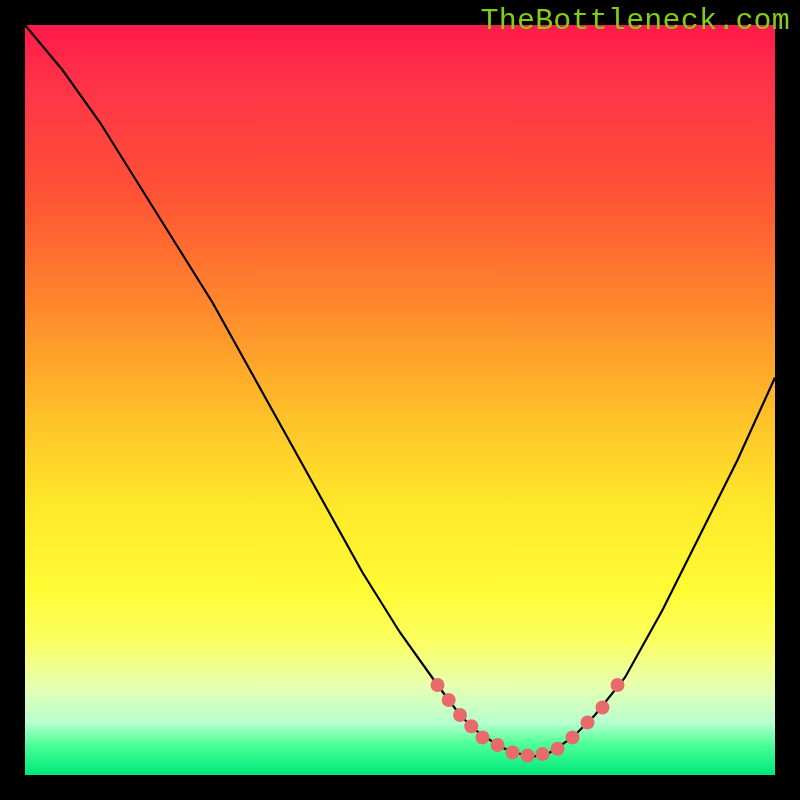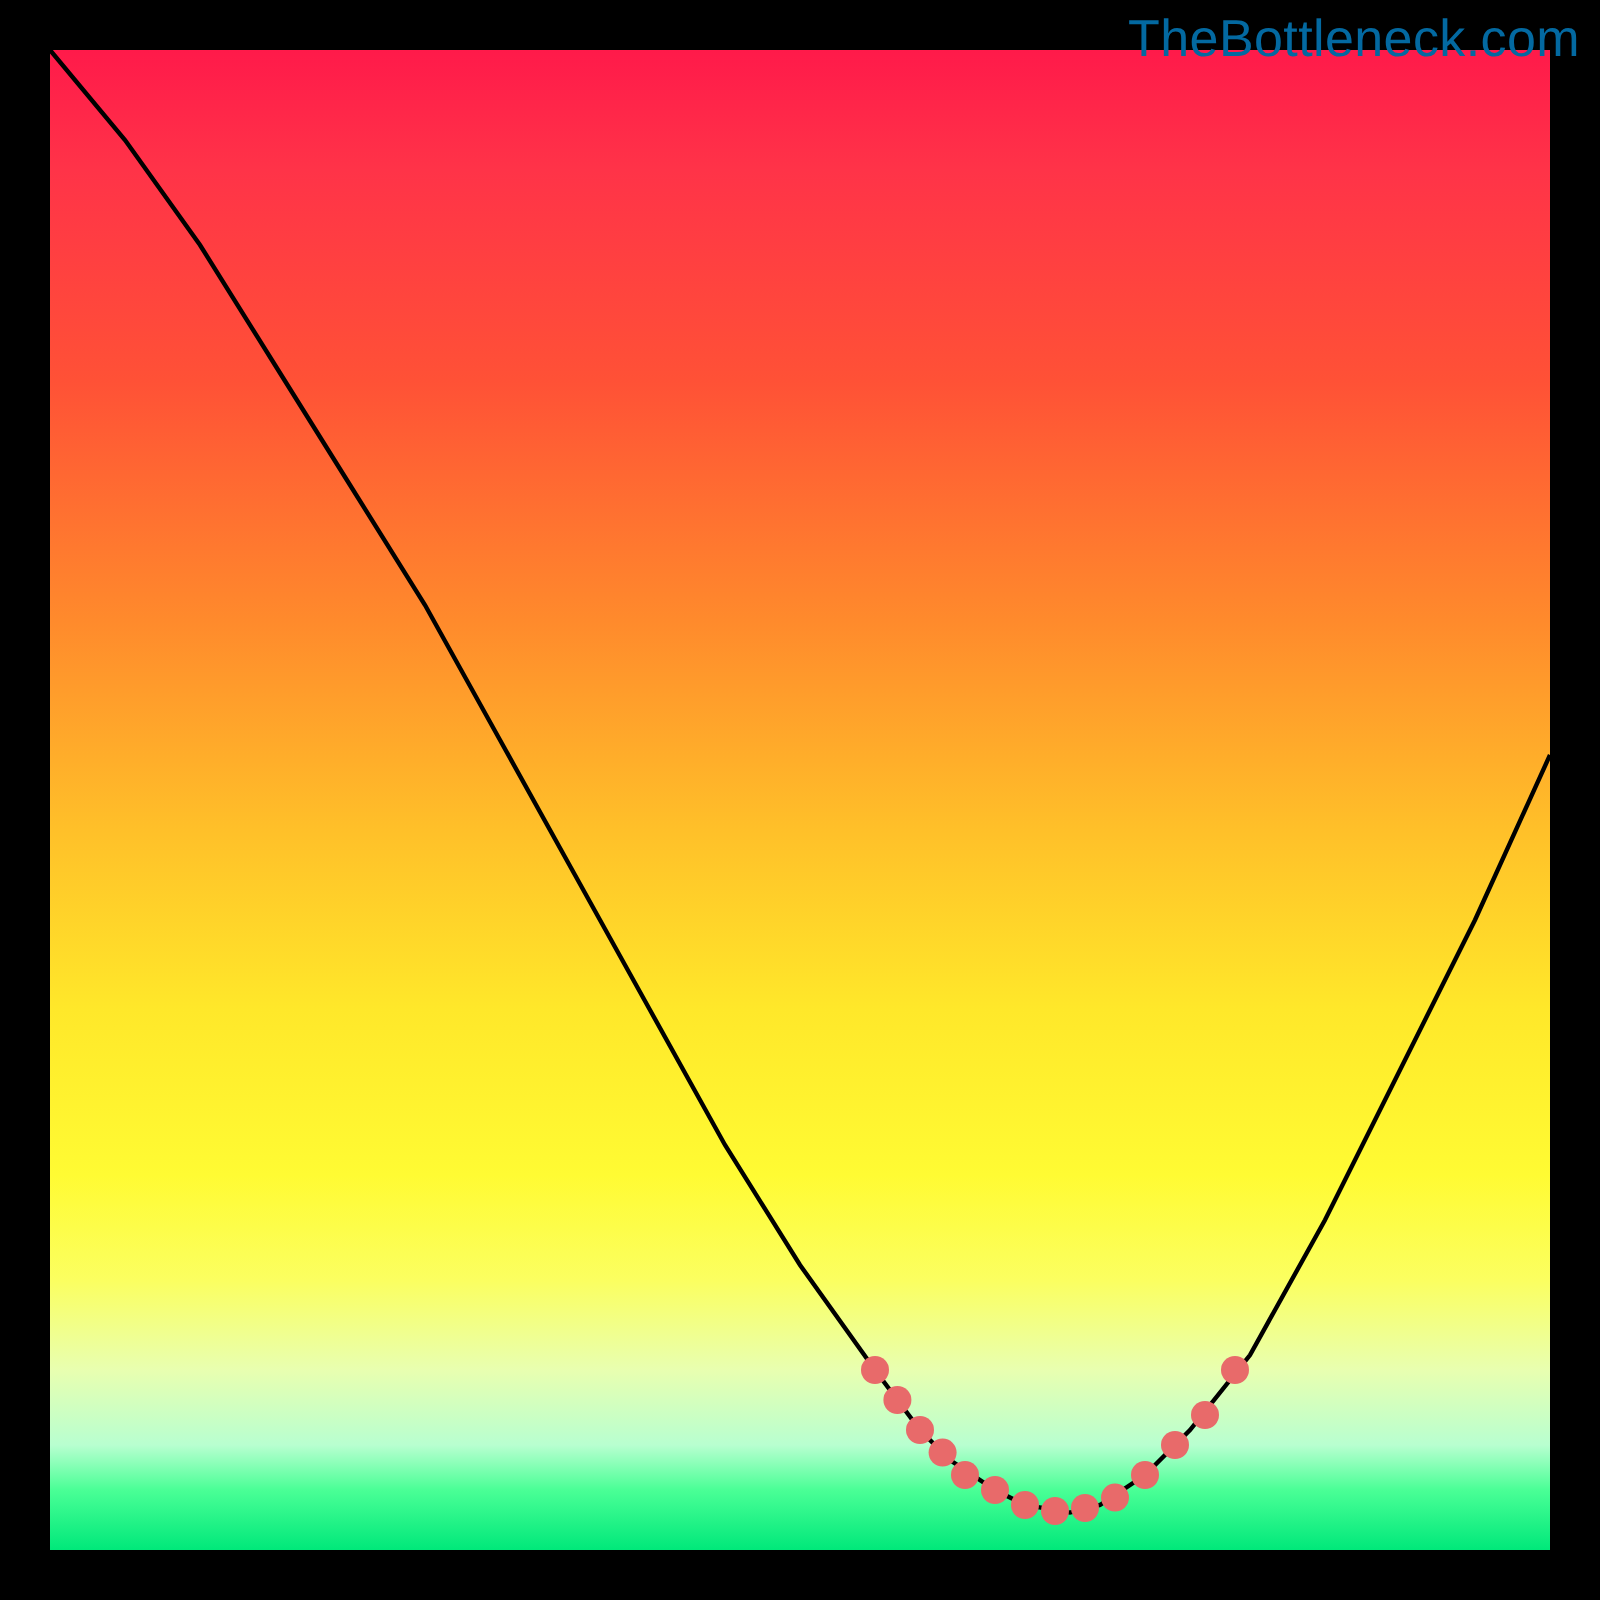--- a/index.html
+++ b/index.html
@@ -28,23 +28,23 @@
       #e8ffb0 88%,
       #b8ffd0 93%,
       #4aff96 96%,
       #00e87a 100%
     );
   }
   .watermark {
     position: absolute;
     top: 4px;
     right: 10px;
-    font-family: Liberation Sans, sans-serif;
-    font-size: 26px;
-    color: #0369a1;
+    font-family: Liberation Mono, monospace;
+    font-size: 30px;
+    color: #84cc16;
     letter-spacing: 0.2px;
     user-select: none;
   }
   svg.curve {
     position: absolute;
     left: 0;
     top: 0;
     width: 750px;
     height: 750px;
   }

